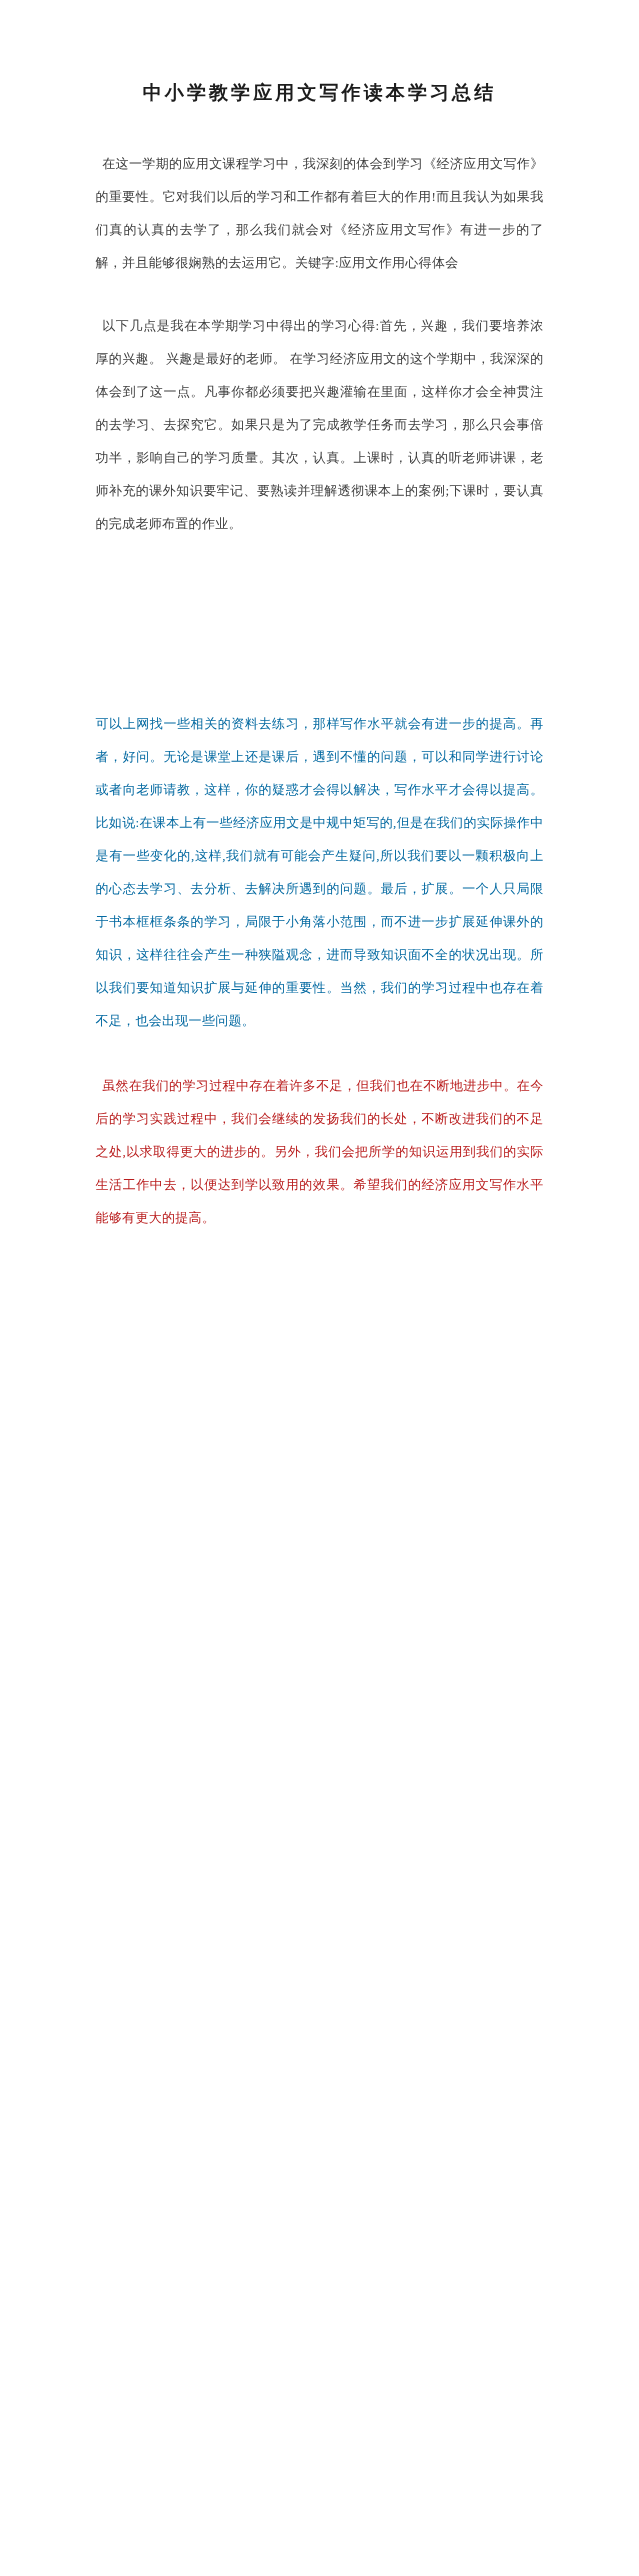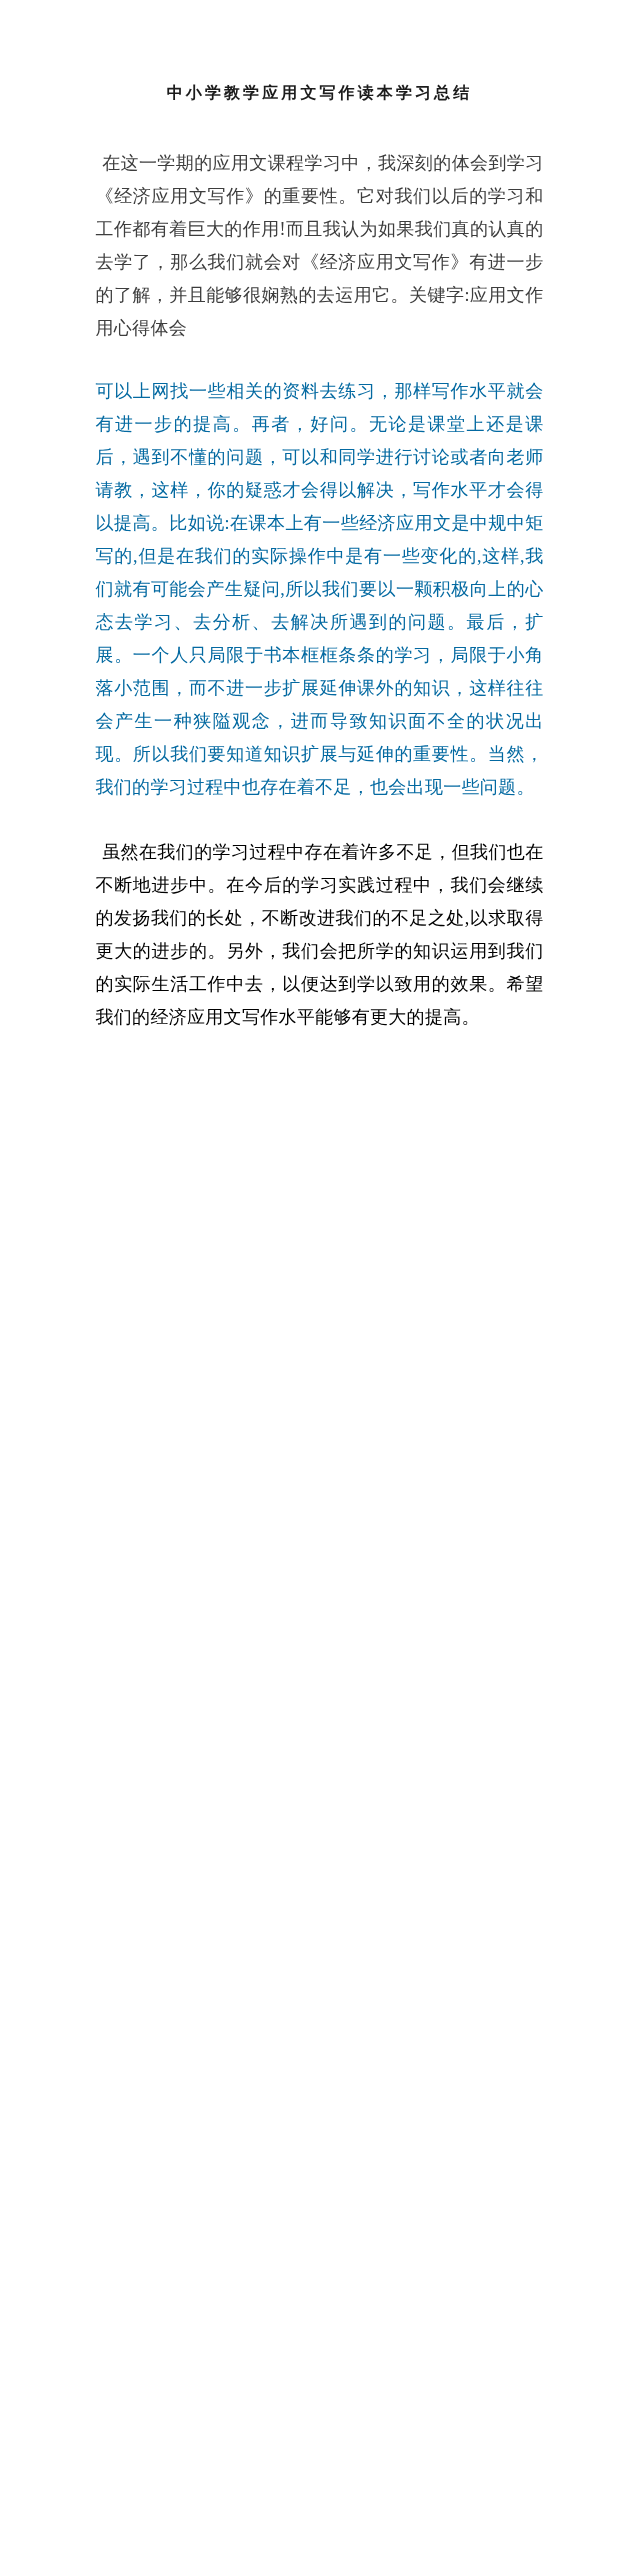--- a/index.html
+++ b/index.html
@@ -14,35 +14,35 @@
     }
     .page {
       position: relative;
       width: 639px;
       height: 2711px;
       overflow: hidden;
       background: #ffffff;
     }
     .doc-title {
       margin: 81px 0 0 0;
-      font-size: 16px;
+      font-size: 19px;
       line-height: 24px;
       font-weight: bold;
       letter-spacing: 3.1px;
       text-align: center;
       color: #1c1c1c;
       white-space: nowrap;
     }
     .content {
       width: 448px;
       margin: 42px auto 0 auto;
     }
     .content p {
       margin: 0;
-      font-size: 18px;
+      font-size: 13px;
       line-height: 33px;
       color: #3d3d3d;
       text-align: justify;
       letter-spacing: 0.3px;
       word-break: break-all;
     }
     .content p.indent {
       text-indent: 6.7px;
     }
     .content p.p1 { margin-bottom: 30px; }
@@ -57,22 +57,23 @@
 
 <div class="page">
 
   <h1 class="doc-title" style="color: rgb(28, 28, 28);">中小学教学应用文写作读本学习总结</h1>
 
   <div class="content">
 
     <p class="p1 indent" style="color: rgb(61, 61, 61);">在这一学期的应用文课程学习中，我深刻的体会到学习《经济应用文写作》的重要性。它对我们以后的学习和工作都有着巨大的作用!而且我认为如果我们真的认真的去学了，那么我们就会对《经济应用文写作》有进一步的了解，并且能够很娴熟的去运用它。关键字:应用文作用心得体会</p>
 
 
+    <p class="p3 indent" style="color: rgb(61, 61, 61);">以下几点是我在本学期学习中得出的学习心得:首先，兴趣，我们要培养浓厚的兴趣。 兴趣是最好的老师。 在学习经济应用文的这个学期中，我深深的体会到了这一点。凡事你都必须要把兴趣灌输在里面，这样你才会全神贯注的去学习、去探究它。如果只是为了完成教学任务而去学习，那么只会事倍功半，影响自己的学习质量。其次，认真。上课时，认真的听老师讲课，老师补充的课外知识要牢记、要熟读并理解透彻课本上的案例;下课时，要认真的完成老师布置的作业。</p>
 
     <p class="p4" style="color: #0369a1;">可以上网找一些相关的资料去练习，那样写作水平就会有进一步的提高。再者，好问。无论是课堂上还是课后，遇到不懂的问题，可以和同学进行讨论或者向老师请教，这样，你的疑惑才会得以解决，写作水平才会得以提高。比如说:在课本上有一些经济应用文是中规中矩写的,但是在我们的实际操作中是有一些变化的,这样,我们就有可能会产生疑问,所以我们要以一颗积极向上的心态去学习、去分析、去解决所遇到的问题。最后，扩展。一个人只局限于书本框框条条的学习，局限于小角落小范围，而不进一步扩展延伸课外的知识，这样往往会产生一种狭隘观念，进而导致知识面不全的状况出现。所以我们要知道知识扩展与延伸的重要性。当然，我们的学习过程中也存在着不足，也会出现一些问题。</p>
 
 
-    <p class="p6 indent" style="color: #000000;">虽然在我们的学习过程中存在着许多不足，但我们也在不断地进步中。在今后的学习实践过程中，我们会继续的发扬我们的长处，不断改进我们的不足之处,以求取得更大的进步的。另外，我们会把所学的知识运用到我们的实际生活工作中去，以便达到学以致用的效果。希望我们的经济应用文写作水平能够有更大的提高。</p>
+    <p class="p6 indent" style="color: #b91c1c;">虽然在我们的学习过程中存在着许多不足，但我们也在不断地进步中。在今后的学习实践过程中，我们会继续的发扬我们的长处，不断改进我们的不足之处,以求取得更大的进步的。另外，我们会把所学的知识运用到我们的实际生活工作中去，以便达到学以致用的效果。希望我们的经济应用文写作水平能够有更大的提高。</p>
 
   </div>
 
 </div>
 
 
 </body></html>

